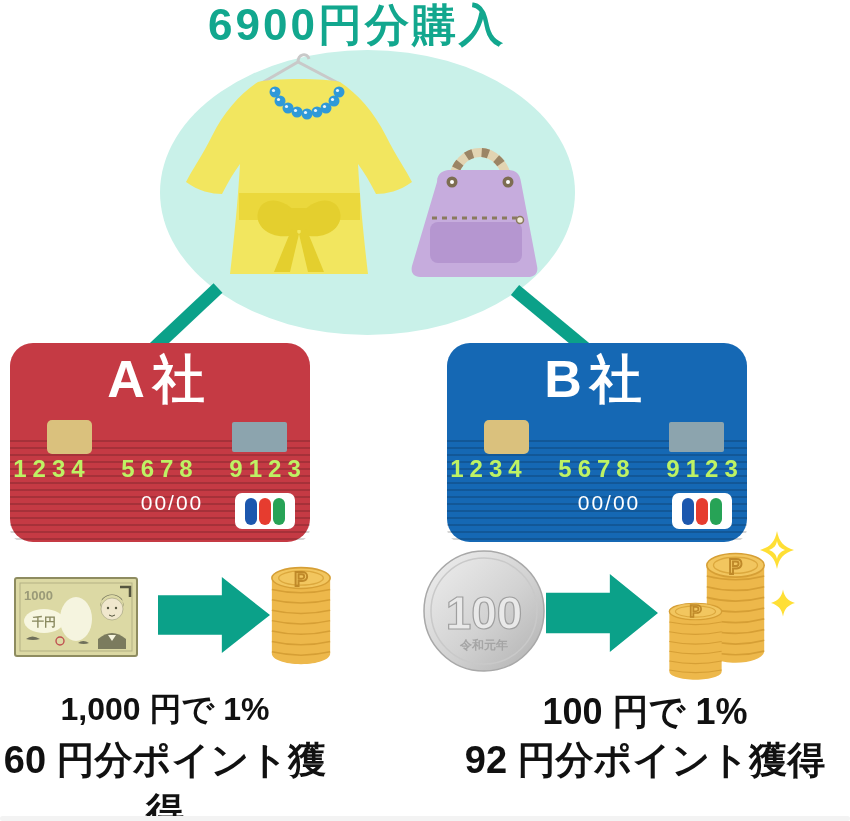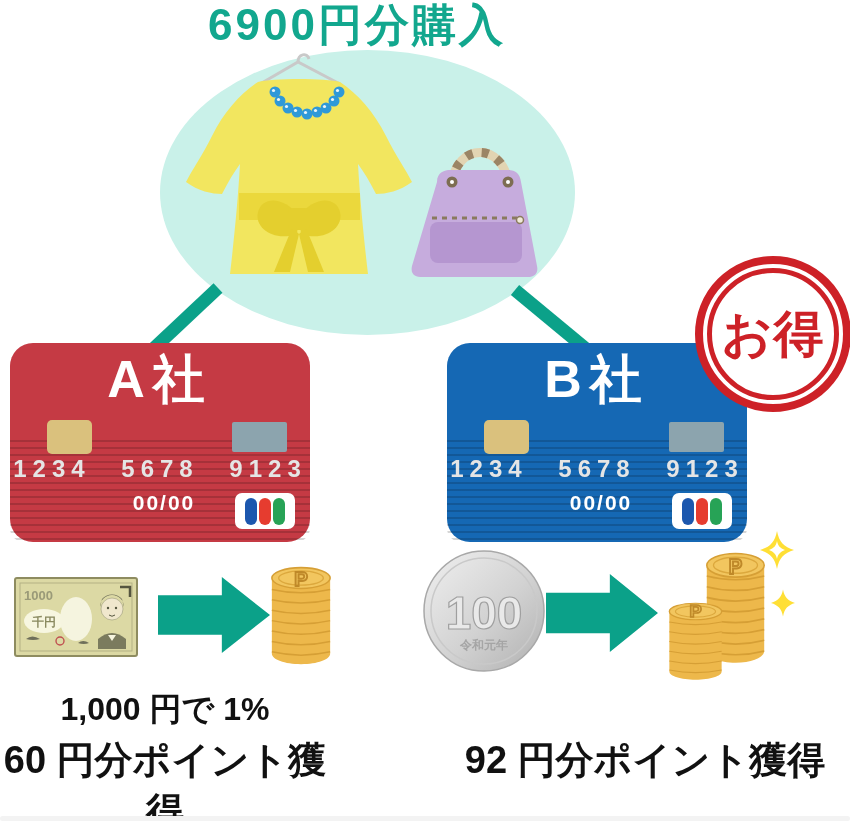--- a/index.html
+++ b/index.html
@@ -31,25 +31,25 @@
     background:repeating-linear-gradient(180deg,rgba(0,0,0,0) 0 5px,rgba(0,0,0,0.16) 5px 7px);
   }
   .card .name{
     position:absolute;left:0;top:2px;width:100%;text-align:center;
     font-size:52px;font-weight:bold;color:#ffffff;letter-spacing:8px;
   }
   .card .chip{position:absolute;left:37px;top:77px;width:45px;height:34px;border-radius:5px;background:#dac17d;}
   .card .graybox{position:absolute;left:222px;top:79px;width:55px;height:30px;border-radius:2px;background:#8ca4ae;}
   .card .number{
     position:absolute;left:0;top:112px;width:100%;text-align:center;
-    font-size:24px;font-weight:bold;color:#e5e5e5;letter-spacing:6px;word-spacing:18px;
+    font-size:24px;font-weight:bold;color:#bef264;letter-spacing:6px;word-spacing:18px;
   }
   .card .expiry{
-    position:absolute;left:4px;top:148px;width:100%;text-align:center;
-    font-size:21px;font-weight:bold;color:#ffffff;letter-spacing:2px;
+    position:absolute;left:12px;top:148px;width:100%;text-align:center;
+    font-size:21px;font-weight:normal;color:#ffffff;letter-spacing:2px;
   }
   .card .logo{
     position:absolute;left:225px;top:150px;width:60px;height:36px;border-radius:7px;background:#ffffff;
     display:flex;align-items:center;justify-content:center;gap:2px;
   }
   .card .logo i{display:block;width:12px;height:27px;border-radius:6px;}
   .bar-blue{background:#1c57ae;}
   .bar-red{background:#e63c2f;}
   .bar-green{background:#27a356;}
 
@@ -185,25 +185,20 @@
     <div class="graybox"></div>
     <div class="number">1234 5678 9123</div>
     <div class="expiry">00/00</div>
     <div class="logo">
       <i class="bar-blue"></i>
       <i class="bar-red"></i>
       <i class="bar-green"></i>
     </div>
   </div>
 
-  <div class="abs stamp">
-    <div class="inner">
-      <span class="label">お得</span>
-    </div>
-  </div>
 
   <svg class="abs bill" viewBox="0 0 124 80">
     <rect x="1" y="1" width="122" height="78" rx="2" fill="#dcd9a4" stroke="#8e8c60" stroke-width="2"></rect>
     <rect x="6" y="6" width="112" height="68" fill="none" stroke="#b3b184" stroke-width="1"></rect>
     <text x="10" y="23" font-size="13" font-weight="bold" fill="#9a9a78">1000</text>
     <path d="M106,10 L116,10 L116,20" fill="none" stroke="#55553f" stroke-width="2.5"></path>
     <ellipse cx="30" cy="44" rx="20" ry="12" fill="#f7f6e0"></ellipse>
     <text x="30" y="49" font-size="12" font-weight="bold" fill="#8a8a60" text-anchor="middle">千円</text>
     <ellipse cx="62" cy="42" rx="16" ry="22" fill="#f5f4df"></ellipse>
     <g>
@@ -289,16 +284,17 @@
   <svg class="abs sparkle-big" viewBox="0 0 34 38">
     <path d="M17,0 C19,11 24,16 34,19 C24,22 19,27 17,38 C15,27 10,22 0,19 C10,16 15,11 17,0 Z" fill="#ffdf35"></path>
     <path d="M17,10 C18,15 20,17 25,19 C20,21 18,23 17,28 C16,23 14,21 9,19 C14,17 16,15 17,10 Z" fill="#ffffff"></path>
   </svg>
   <svg class="abs sparkle-small" viewBox="0 0 34 38">
     <path d="M17,0 C19,11 24,16 34,19 C24,22 19,27 17,38 C15,27 10,22 0,19 C10,16 15,11 17,0 Z" fill="#ffdf35"></path>
   </svg>
 
   <div class="cap cap-l1">1,000 円で 1%</div>
   <div class="cap cap-l2">60 円分ポイント獲得</div>
+  <div class="cap cap-r1">100 円で 1%</div>
   <div class="cap cap-r2">92 円分ポイント獲得</div>
 
   <div class="abs bottom-band"></div>
 </div>
 
 </body></html>

